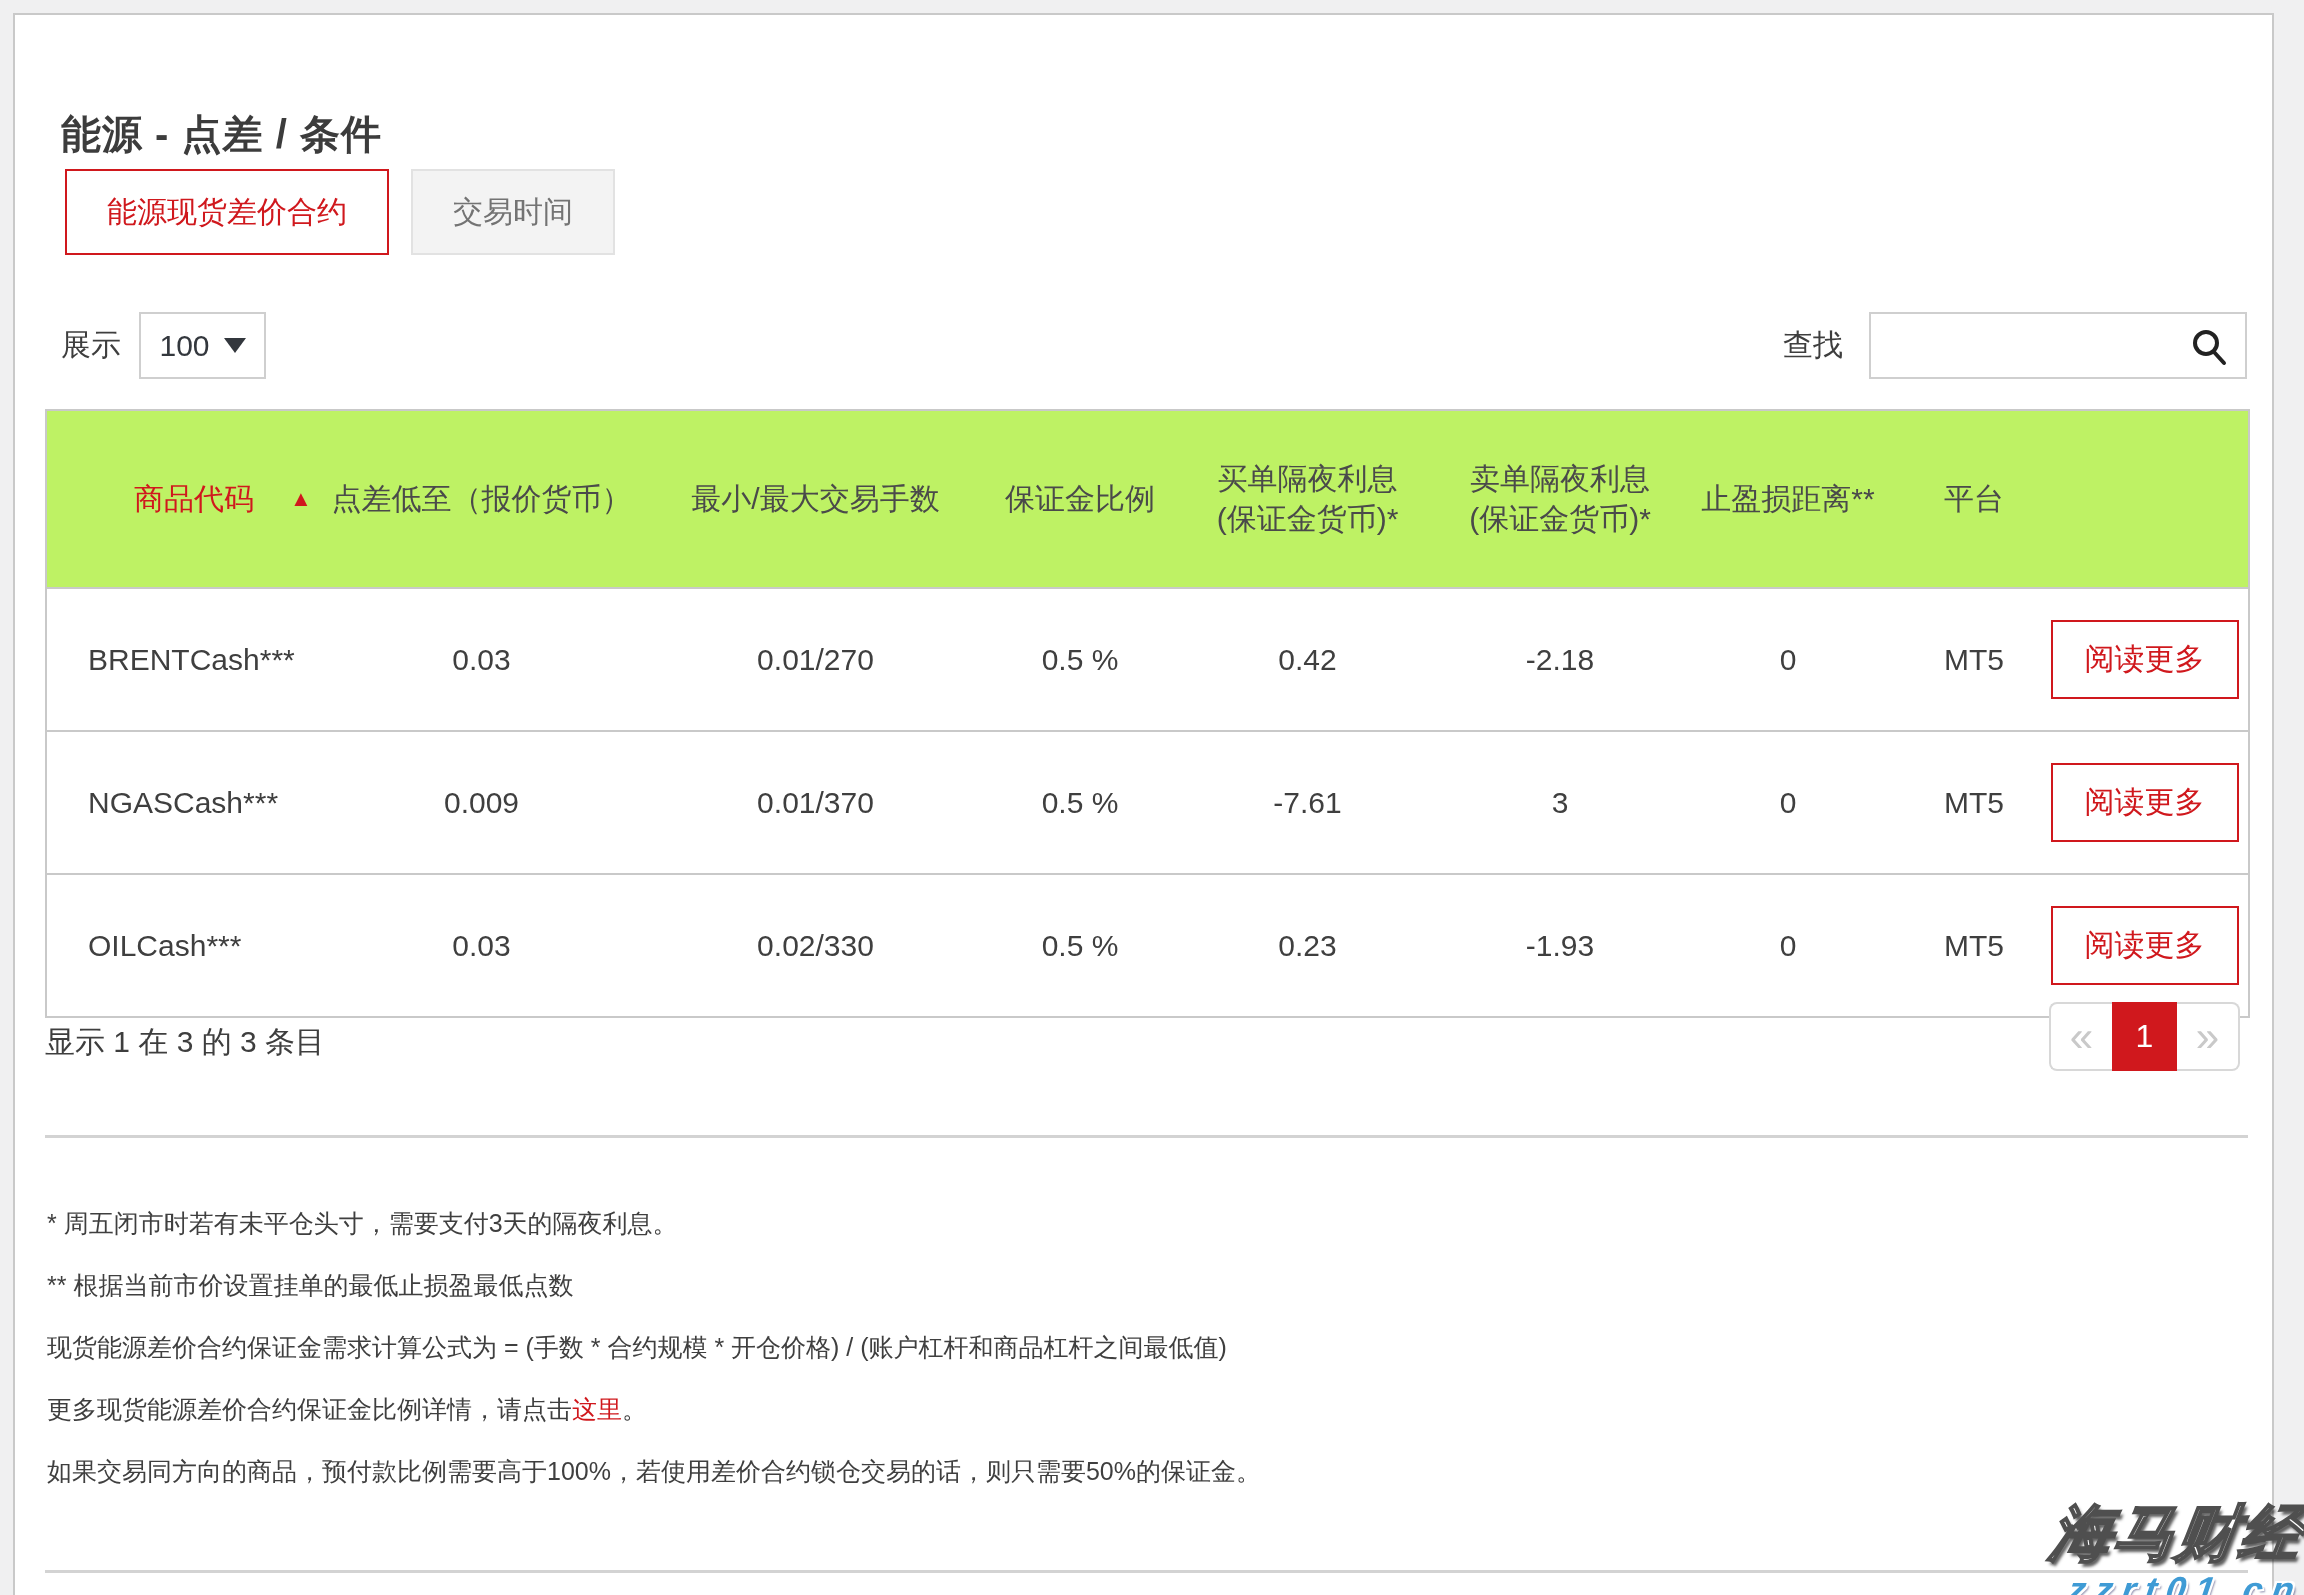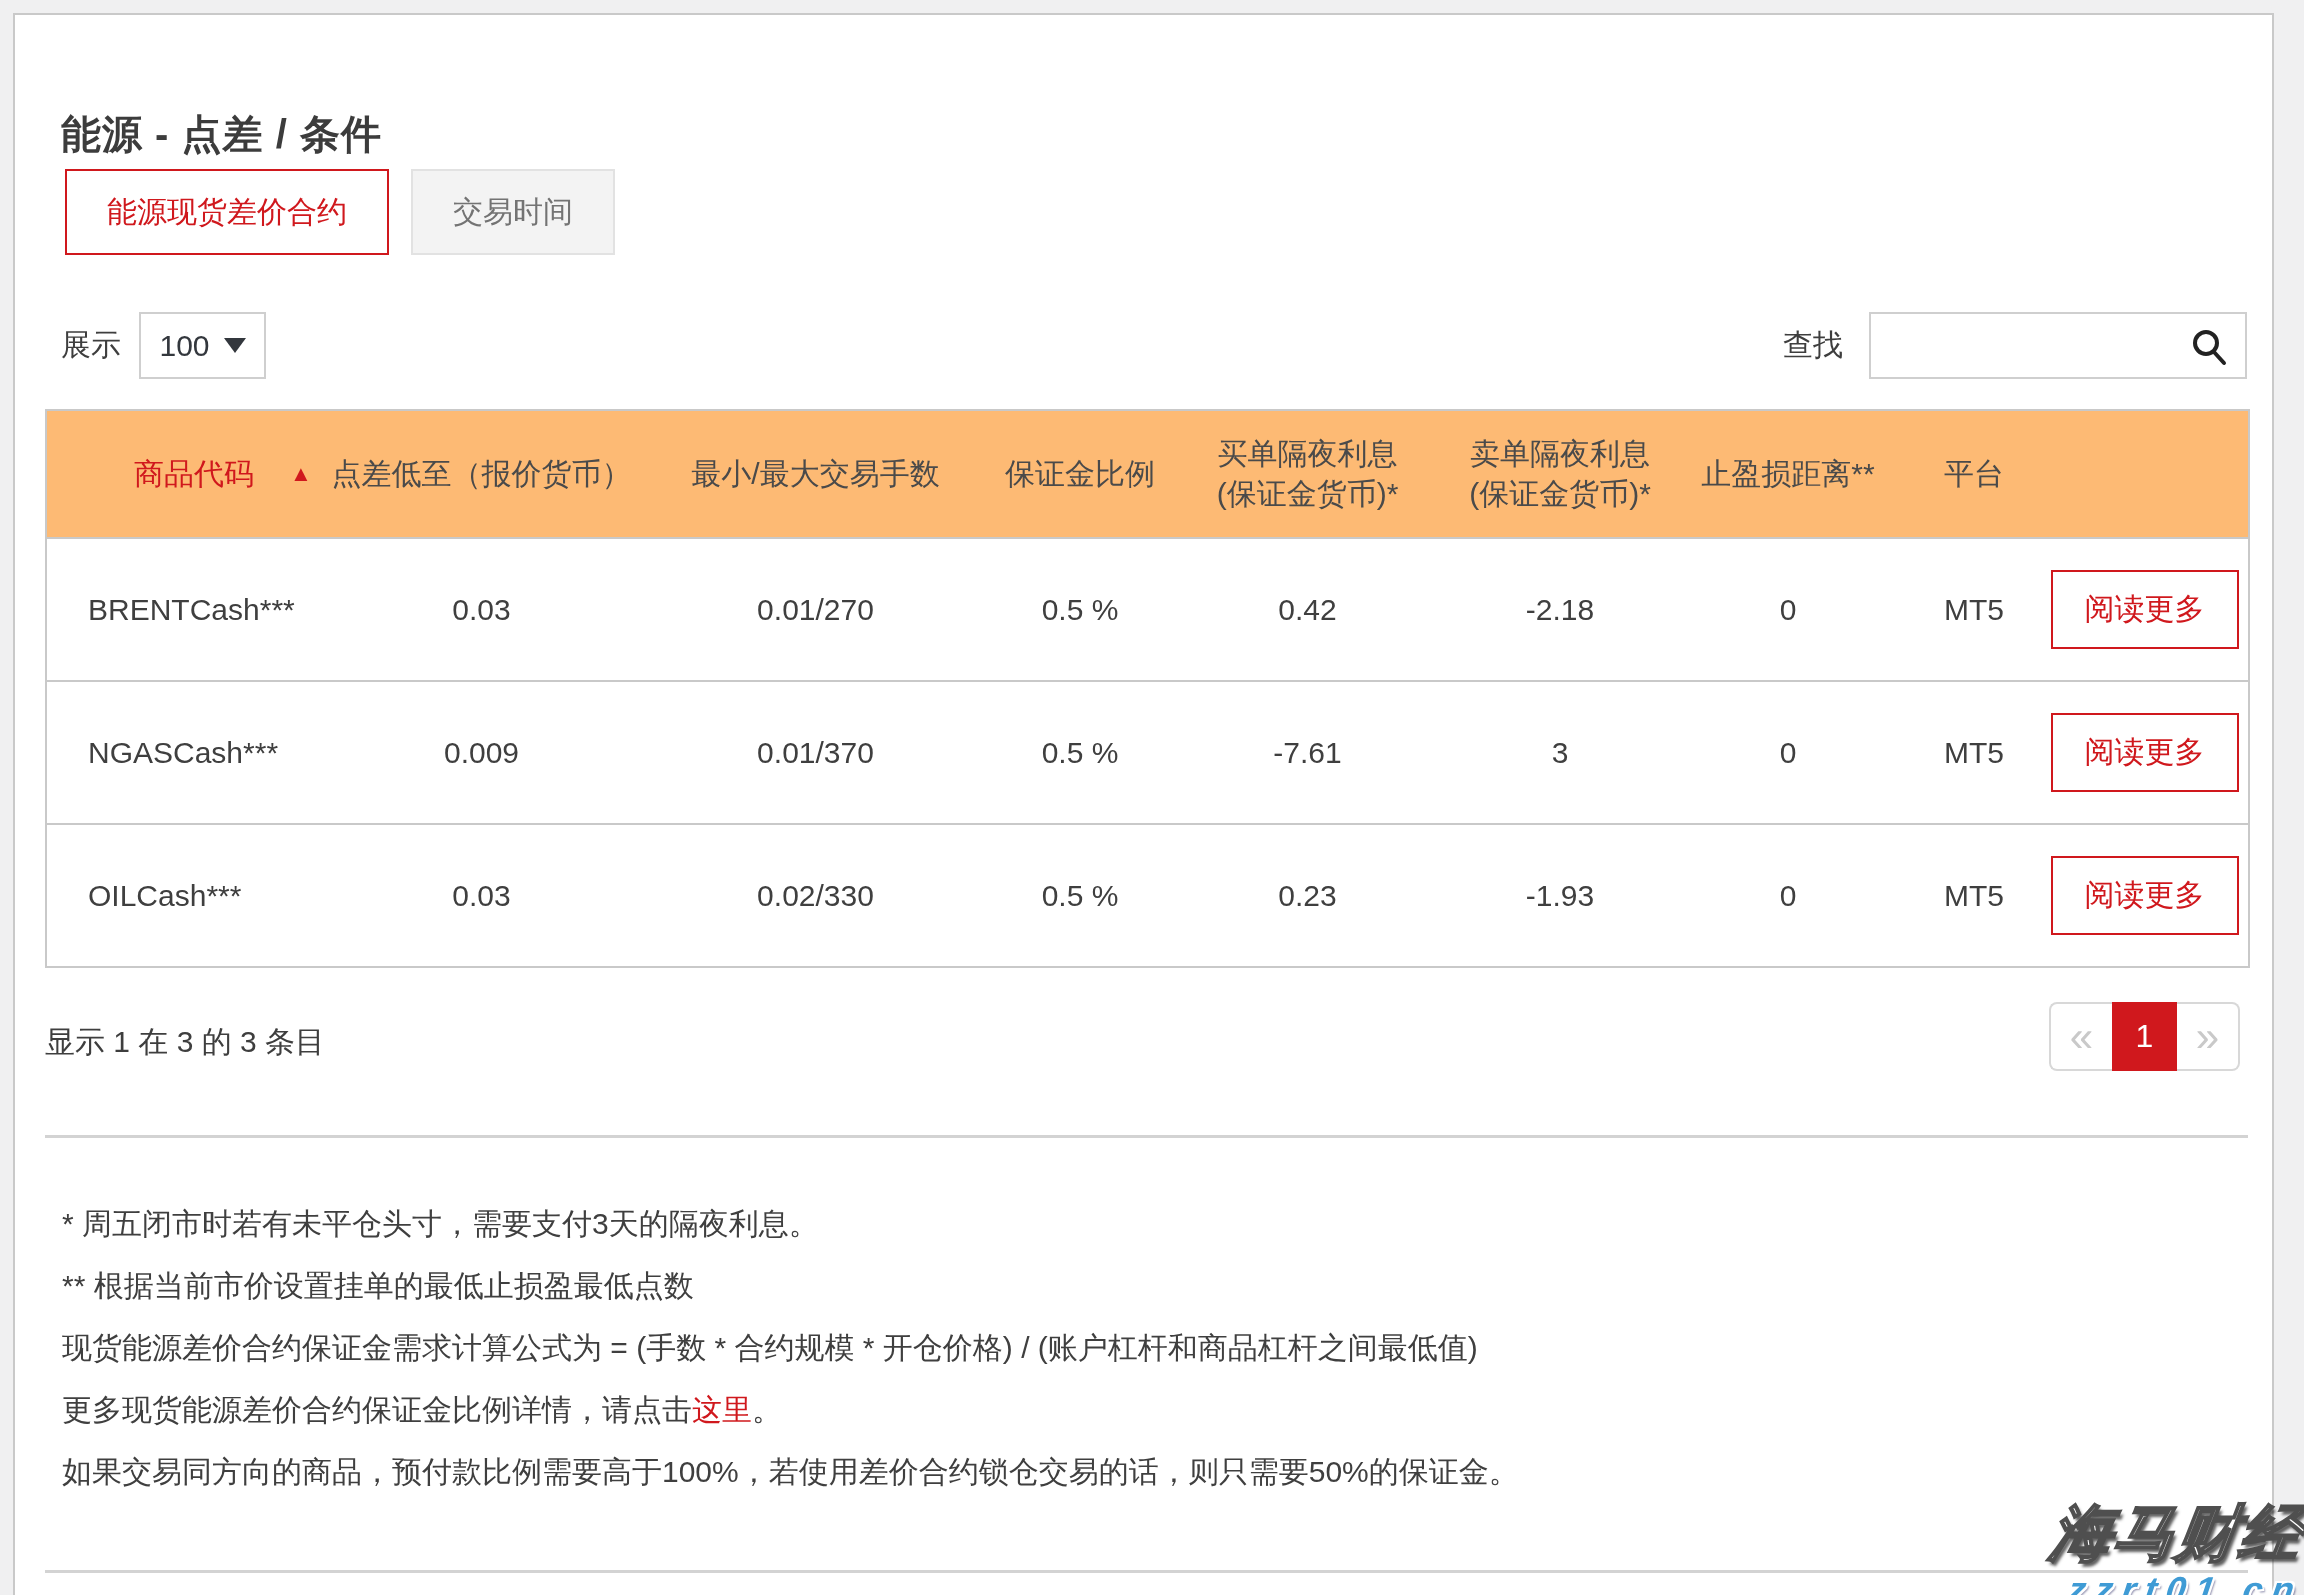--- a/index.html
+++ b/index.html
@@ -30,21 +30,21 @@
   .search-box { margin-left:26px; width:378px; height:67px; border:2px solid #cfcfcf; background:#fff;
                 position:relative; }
   .search-box input { width:100%; height:100%; border:none; outline:none; font-size:30px;
                       padding:0 71px 0 20px; color:#3e3e3e; background:transparent;
                       font-family:"Liberation Sans","DejaVu Sans",sans-serif; }
   .search-icon { position:absolute; right:16px; top:13px; }
 
   table.grid { position:absolute; left:45px; top:409px; width:2203px; border-collapse:collapse;
                table-layout:fixed; background:#fff; font-size:30px; color:#3f3f3f; }
   table.grid { border:2px solid #c9c9c9; }
-  table.grid thead tr { height:128px; background:#fdba74; }
+  table.grid thead tr { height:178px; background:#bef264; }
   table.grid th { font-weight:400; color:#4a4a4a; text-align:center; vertical-align:middle;
                   line-height:40px; cursor:pointer; }
   table.grid th.col-code { text-align:left; padding-left:87px; }
   .th-code-label { color:#d0181d; }
   .sort-icon { color:#d0181d; font-size:22px; margin-left:36px; vertical-align:3px; }
   table.grid tbody tr { height:143px; border-top:2px solid #c9c9c9; background:#fff; }
   table.grid td { text-align:center; vertical-align:middle; }
   table.grid td.col-code { text-align:left; padding-left:41px; }
   .read-more { display:inline-block; border:2px solid #d0181d; color:#d0181d; background:#fff;
                font-size:30px; padding:17px 32px; cursor:pointer; }
@@ -57,21 +57,21 @@
               font-size:42px; color:#c9c9c9; cursor:pointer; }
   .page-prev { border-radius:8px 0 0 8px; border-right:none; }
   .page-next { border-radius:0 8px 8px 0; border-left:none; }
   .page-current { width:65px; height:69px; background:#d0181d; border:none; color:#fff;
                   font-size:32px; display:flex; align-items:center; justify-content:center; cursor:pointer; }
 
   .divider { position:absolute; left:45px; width:2203px; height:3px; background:#d3d3d3; }
   .divider-1 { top:1135px; }
   .divider-2 { top:1570px; }
 
-  .notes { position:absolute; left:62px; top:1208px; font-size:30px; color:#3f3f3f; }
+  .notes { position:absolute; left:47px; top:1208px; font-size:25px; color:#3f3f3f; }
   .note { margin-bottom:31px; line-height:31px; }
   .note-link { color:#d0181d; cursor:pointer; }
 
   .watermark { position:absolute; right:2px; top:1493px; text-align:right; font-style:italic; z-index:6; }
   .wm-line1 { font-size:61px; font-weight:900; color:#ffffff; letter-spacing:2px;
               -webkit-text-stroke:2px #4f4f4f;
               text-shadow:3px 4px 3px rgba(40,40,40,0.75); transform:skewX(-8deg); }
   .wm-line2 { font-size:36px; font-weight:700; color:#3f9bd5; letter-spacing:9px; margin-top:-6px;
               text-shadow:-2px -2px 0 #fff, 2px -2px 0 #fff, -2px 2px 0 #fff, 2px 2px 0 #fff, 3px 3px 2px rgba(0,0,70,0.45);
               transform:skewX(-8deg); }

